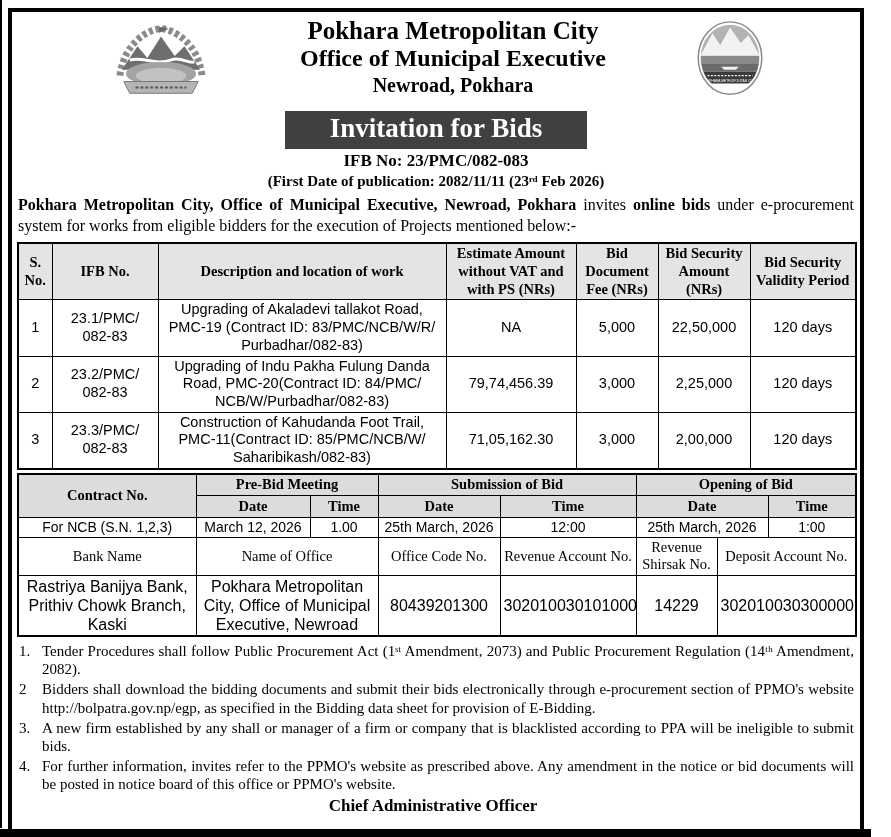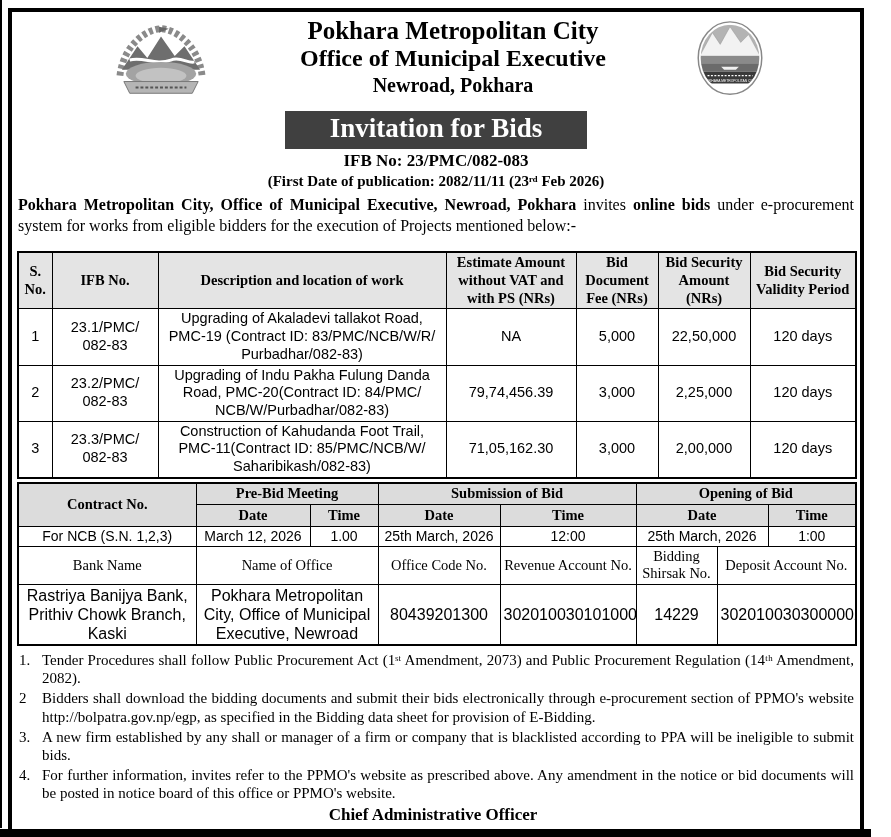--- a/index.html
+++ b/index.html
@@ -25,21 +25,21 @@
   .t3{font-size:20px;font-weight:bold;margin-top:2px;}
   .banner{
     width:302px;margin:4px auto 2px;background:#404040;color:#fff;
     font-size:27px;font-weight:bold;text-align:center;padding:2px 0 5px;
   }
   .ifb{text-align:center;font-weight:bold;font-size:17px;line-height:1.15;}
   .pub{text-align:center;font-weight:bold;font-size:15px;line-height:1.15;margin-top:2px;}
   .intro{margin:5px 1px 0;font-size:16px;line-height:1.3;text-align:justify;}
   .intro b{font-weight:bold;}
   
-  table{border-collapse:collapse;table-layout:fixed;width:838px;margin:15px auto 0;border:2px solid #000;}
+  table{border-collapse:collapse;table-layout:fixed;width:838px;margin:6px auto 0;border:2px solid #000;}
   th,td{border:1px solid #000;text-align:center;vertical-align:middle;padding:1px 3px;box-sizing:border-box;overflow:hidden;}
   .pre{white-space:pre-line;}
   .bids th{background:#e4e4e4;font-size:14.5px;line-height:1.22;height:56px;font-weight:bold;}
   .bids td{font-family:"Liberation Sans","DejaVu Sans",sans-serif;font-size:14.5px;line-height:1.22;height:52px;}
   .sec-title{font-weight:bold;font-size:16px;margin:5px 0 0 2px;}
   .sched{margin-top:3px;}
   .sched th{background:#dcdcdc;font-size:14.5px;height:22px;font-weight:bold;line-height:1.1;}
   .sched td{font-family:"Liberation Sans","DejaVu Sans",sans-serif;font-size:14px;height:20px;line-height:1.1;}
   .bank{margin-top:-2px;border-top:none;}
   .bank th{font-weight:normal;font-size:14.5px;height:38px;background:#fff;line-height:1.15;}
@@ -212,21 +212,21 @@
       <col style="width:136px">
         <col style="width:81px">
         <col style="width:139px">
     </colgroup>
     <tbody>
       <tr>
         <th>Bank Name</th>
         <th>Name of Office</th>
         <th>Office Code No.</th>
         <th>Revenue Account No.</th>
-        <th>Bidding Shirsak No.</th>
+        <th>Revenue Shirsak No.</th>
         <th>Deposit Account No.</th>
       </tr>
       <tr>
         <td class="pre">Rastriya Banijya Bank,
 Prithiv Chowk Branch, Kaski</td>
         <td class="pre">Pokhara Metropolitan
 City, Office of Municipal
 Executive, Newroad</td>
         <td>80439201300</td>
         <td>3020100301010002</td>

